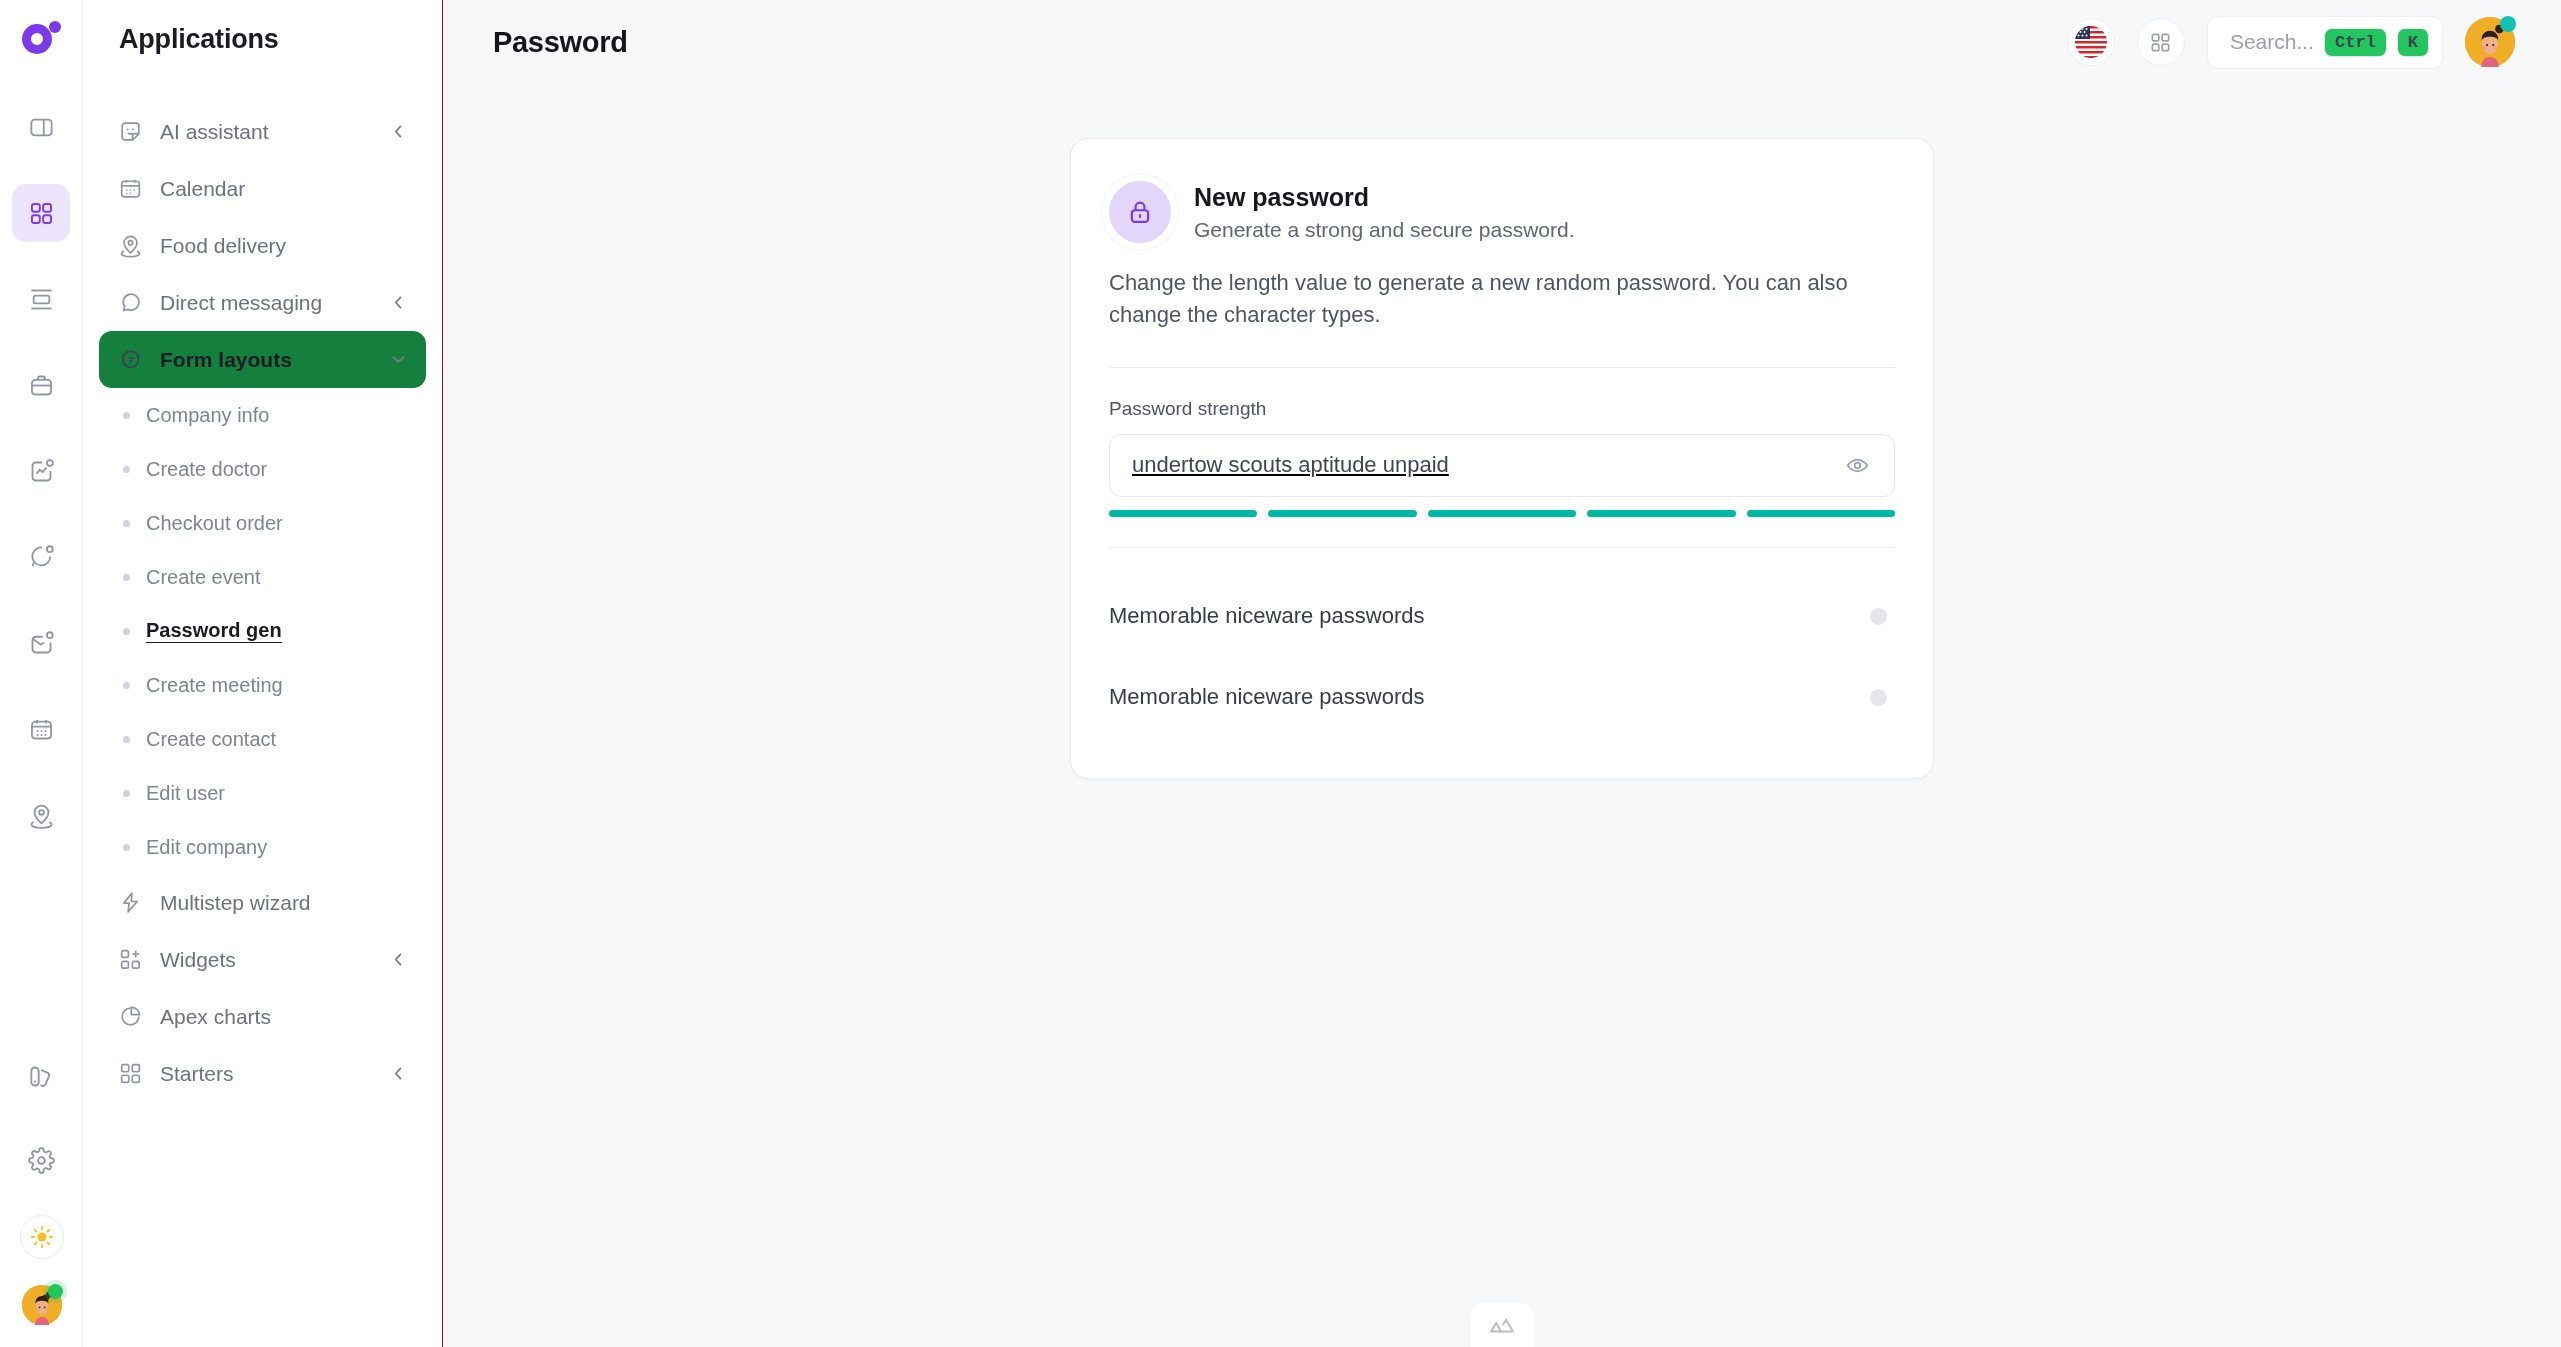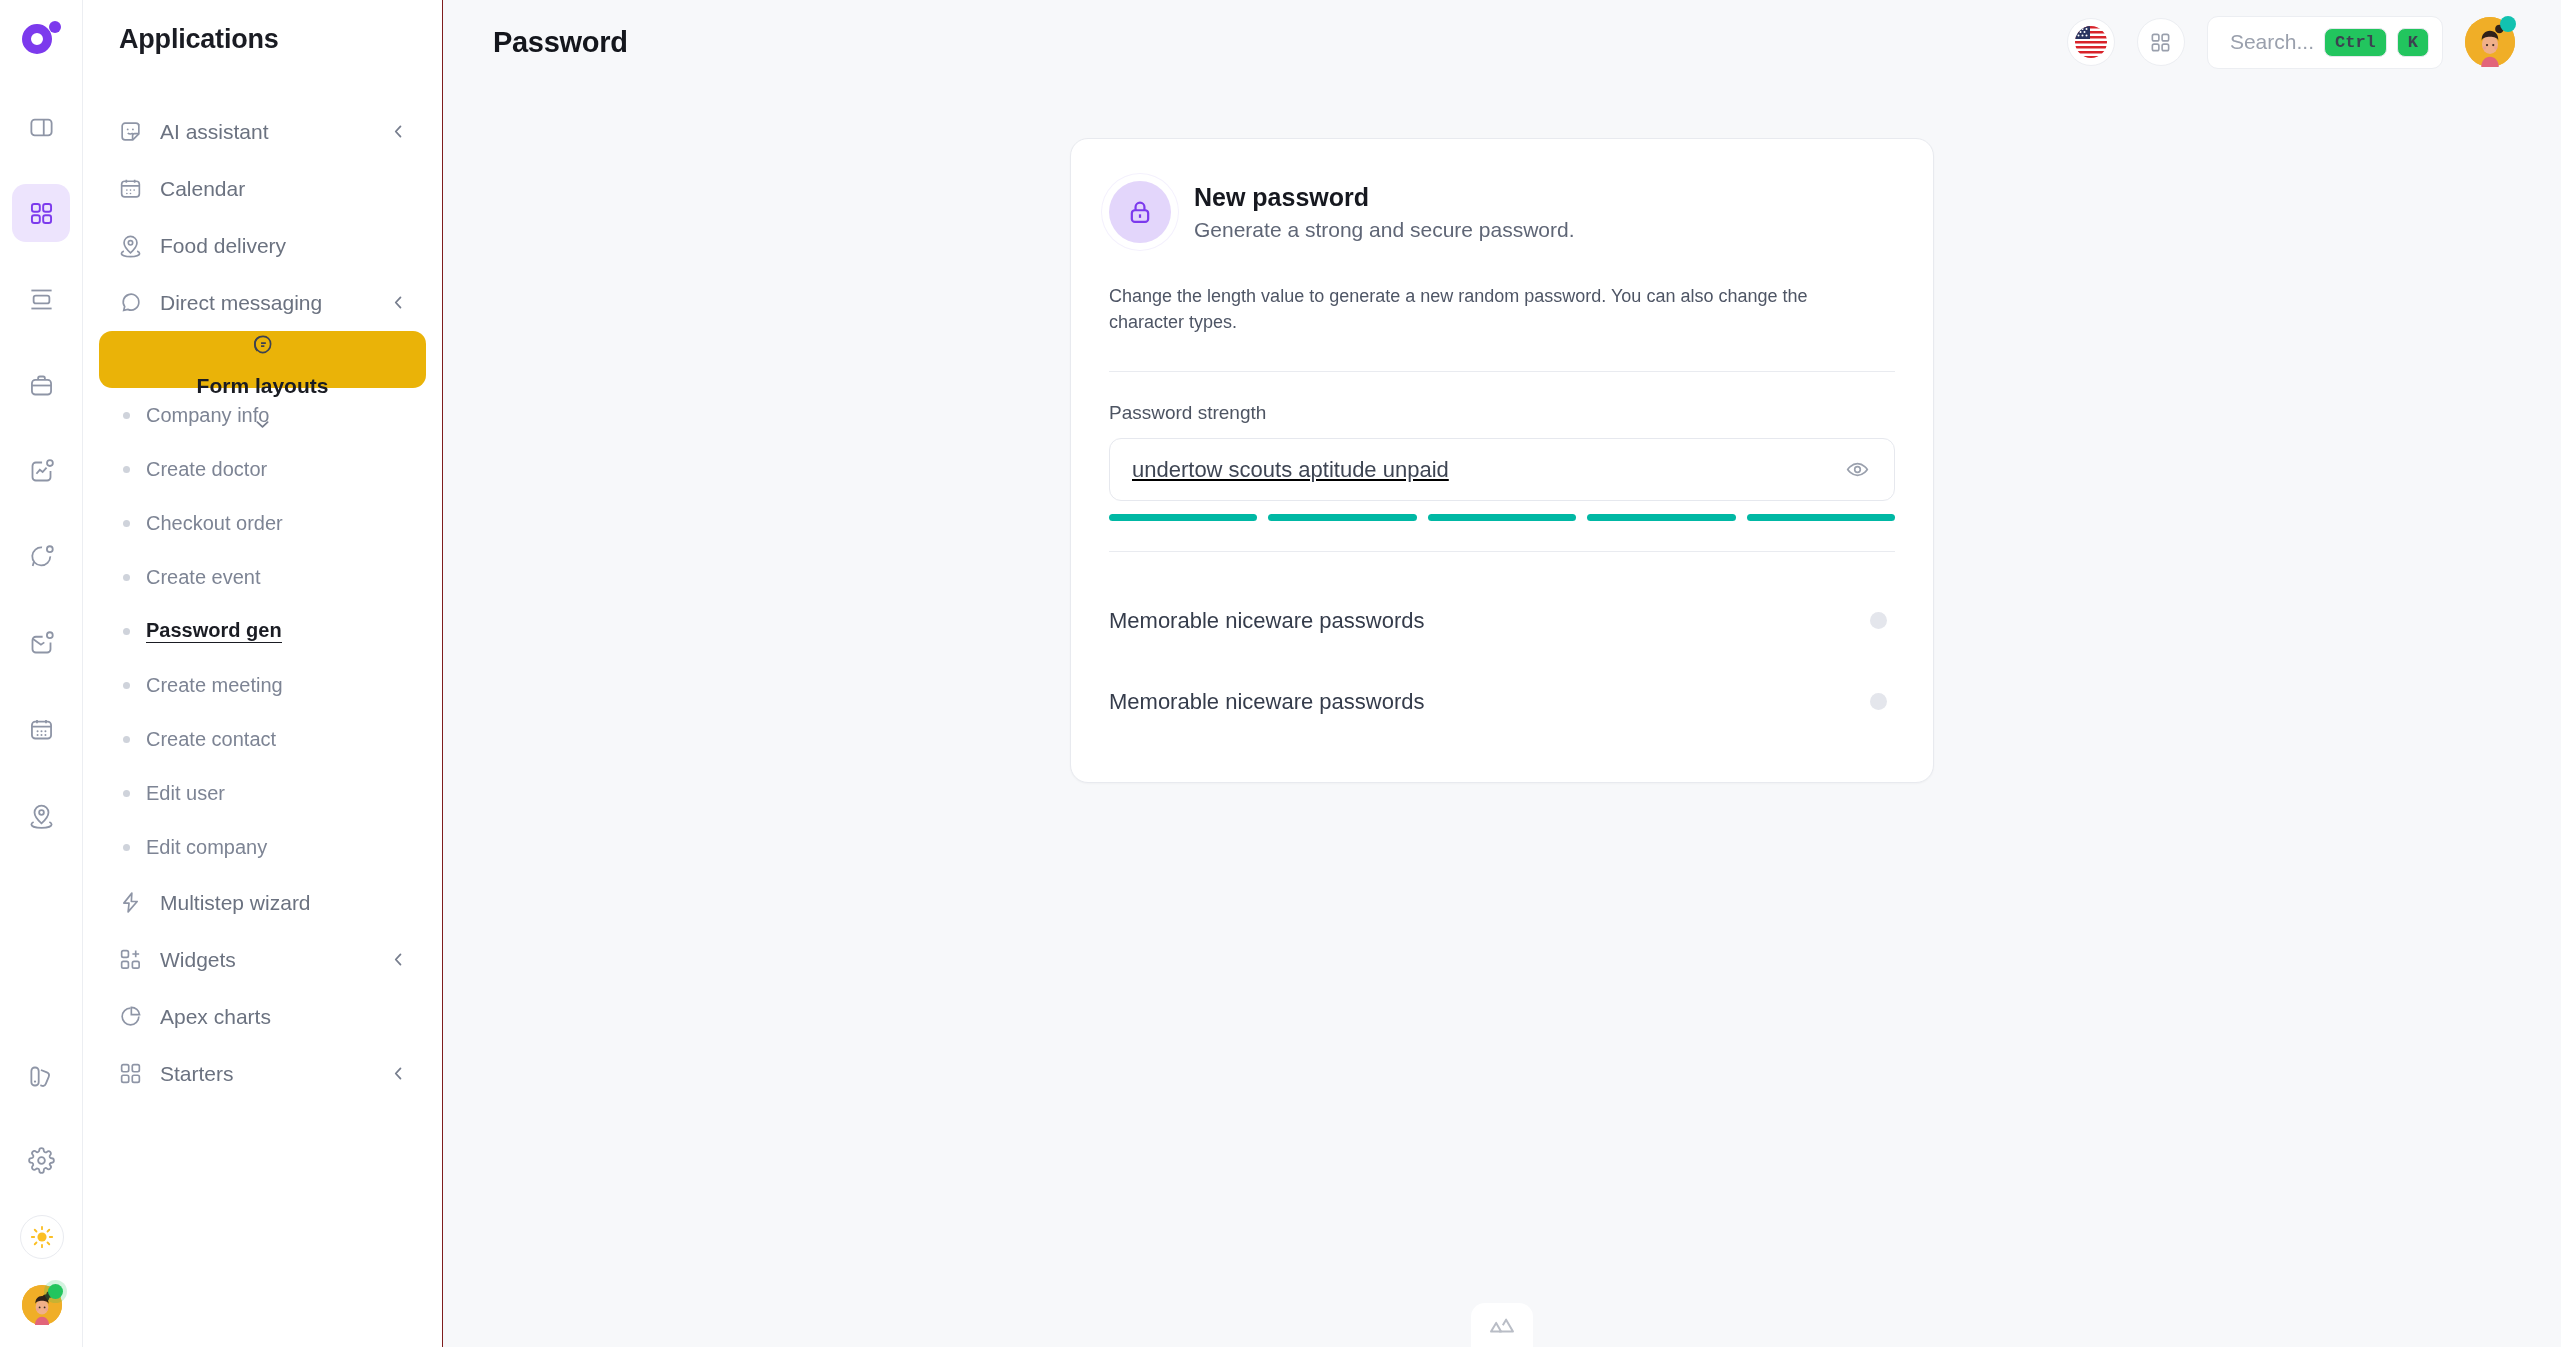--- a/index.html
+++ b/index.html
@@ -52,21 +52,21 @@
   .nav-title {
     font-size: 27px; font-weight: 700; color: #1a1c23;
     padding: 24px 0 0 36px; letter-spacing: -.2px;
   }
   .nav-list { margin-top: 48px; padding: 0 16px; }
   .nav-item {
     display: flex; align-items: center; gap: 17px;
     height: 57px; padding: 0 18px; border-radius: 13px;
     cursor: pointer; color: #6b7280; font-size: 21px; position: relative;
   }
-  .nav-item.selected { background: #eab308; color: #1a1c23; font-weight: 600; flex-direction: column; }
+  .nav-item.selected { background: #15803d; color: #1a1c23; font-weight: 600; }
   .nav-item .nav-icon { width: 26px; height: 26px; display: flex; align-items: center; justify-content: center; color: #8e95a6; flex: 0 0 26px; }
   .nav-item.selected .nav-icon { color: #3d4250; }
   .nav-item .nav-label { flex: 1 1 auto; white-space: nowrap; }
   .nav-item .chev { width: 20px; height: 20px; color: #767d8d; display: flex; align-items: center; justify-content: center; }
 
   .sub-item {
     display: flex; align-items: center; gap: 16px;
     height: 54px; padding: 0 18px 0 24px; cursor: pointer;
     color: #7d8494; font-size: 20px;
   }
@@ -122,21 +122,21 @@
   .lock-badge {
     width: 62px; height: 62px; border-radius: 50%; background: #e3d6fb;
     display: flex; align-items: center; justify-content: center;
     color: #7c3aed; flex: 0 0 62px;
     box-shadow: 0 0 0 7px #ffffff, 0 0 0 8px #f4f1fd;
   }
   .card-head-text { display: flex; flex-direction: column; gap: 6px; }
   .card-title { font-size: 25px; font-weight: 700; color: #16181f; }
   .card-sub { font-size: 21px; color: #5f6676; }
   .card-desc {
-    margin-top: 40px; font-size: 18px; line-height: 1.45; color: #4e5565;
+    margin-top: 24px; font-size: 22px; line-height: 1.45; color: #4e5565;
     max-width: 770px;
   }
   .divider { height: 1px; background: #e9ebf0; margin: 36px 0 0 0; }
   .field-label { margin-top: 30px; font-size: 19px; font-weight: 400; color: #4d5462; }
   .pw-input {
     margin-top: 14px; height: 63px; border: 1px solid #e6e8ee; border-radius: 12px;
     background: #fff; display: flex; align-items: center; padding: 0 22px;
     cursor: text;
     text-decoration: underline;
   }

